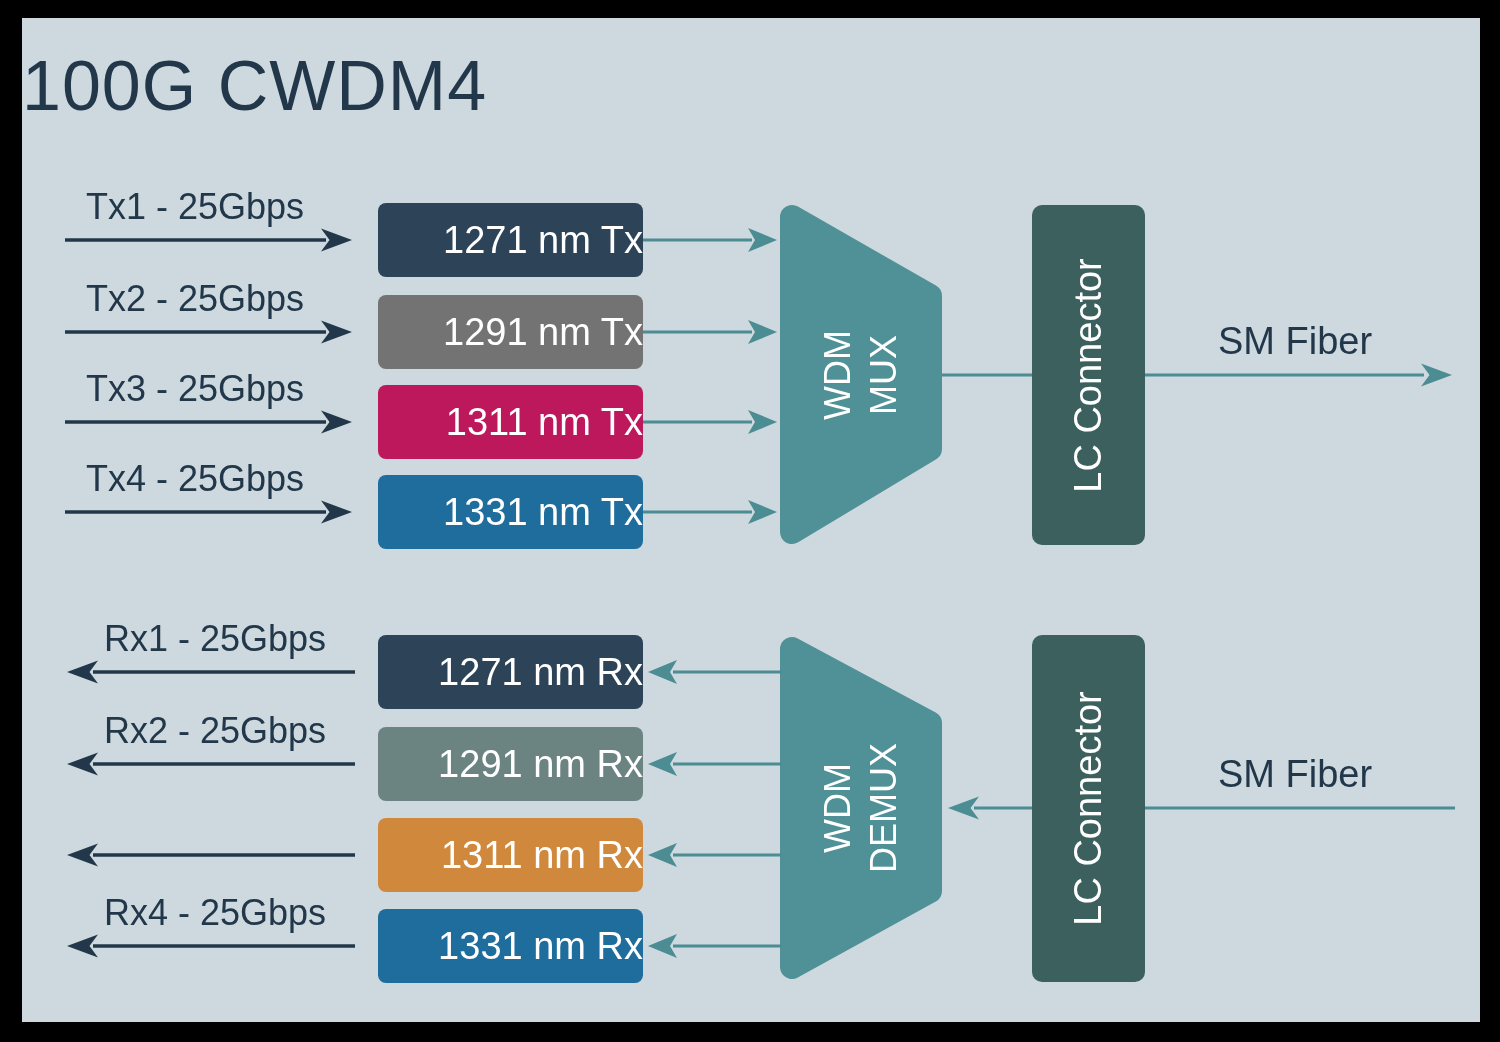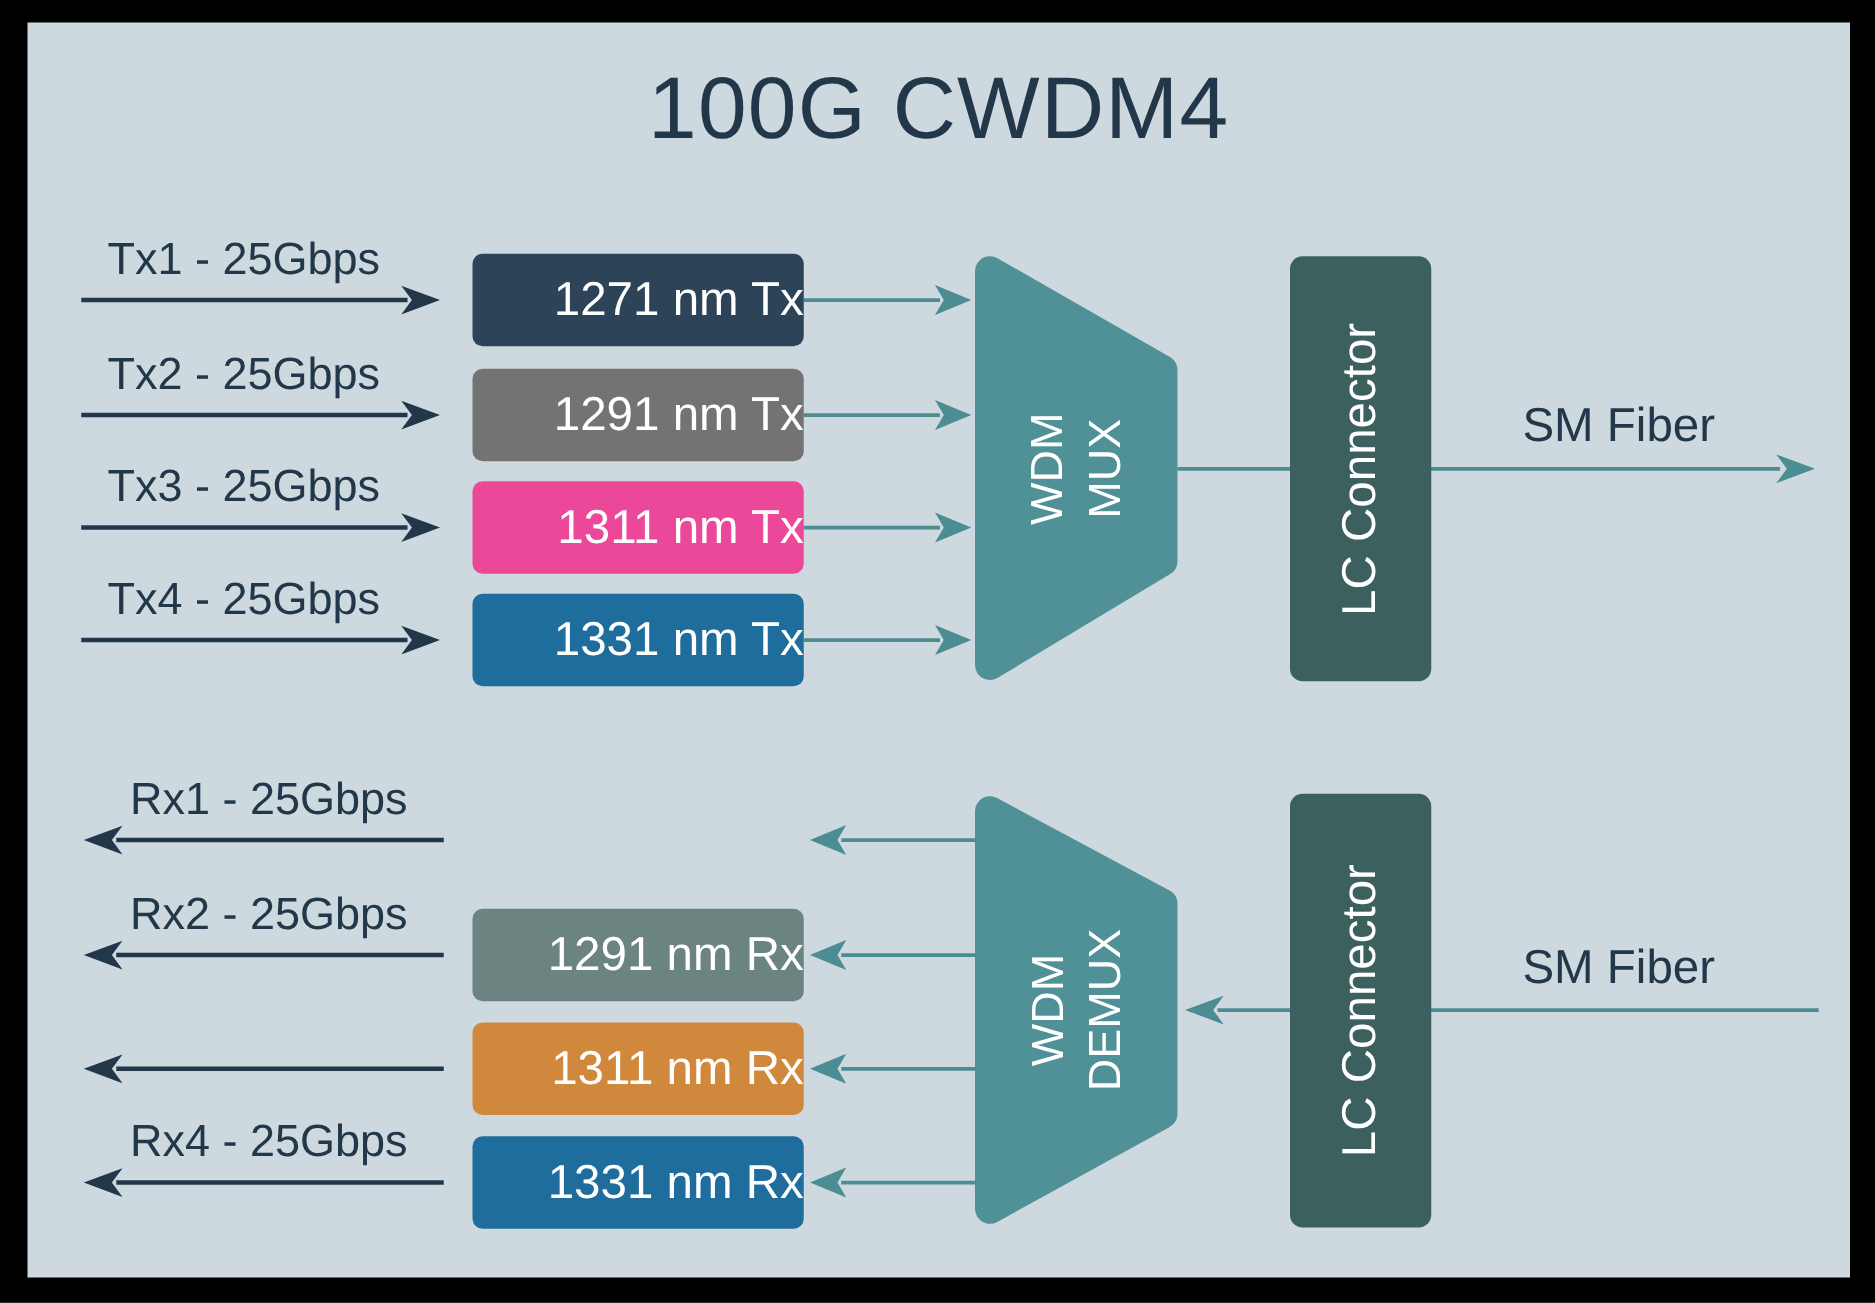--- a/index.html
+++ b/index.html
@@ -27,21 +27,20 @@
   .lnD { stroke: var(--dark, #22384a); stroke-width: 3.5; fill: none; }
   .hdD { fill: var(--dark, #22384a); }
   .lnT { stroke: var(--teal, #4c8c93); stroke-width: 3; fill: none; }
   .hdT { fill: var(--teal, #4c8c93); }
   .trap { fill: var(--trap, #4f9196); stroke: var(--trap, #4f9196);
           stroke-width: 24; stroke-linejoin: round; }
 
   .title {
     position: absolute;
     left: 22px; top: 46px; width: 1458px;
-    text-align: center;
     font-size: 70px;
     letter-spacing: 1px;
     color: var(--dark, #22384a);
   }
   .row-label {
     position: absolute;
     height: 44px; width: 290px;
     display: flex; align-items: flex-end; justify-content: center;
     font-size: 36px;
     color: var(--dark, #22384a);
@@ -190,21 +189,21 @@
   <div class="row-label" style="left:50px; top:276px;">Tx2 - 25Gbps</div>
   <div class="row-label" style="left:50px; top:366px;">Tx3 - 25Gbps</div>
   <div class="row-label" style="left:50px; top:456px;">Tx4 - 25Gbps</div>
 
   <div class="wbox" style="top: 203px; background: rgb(45, 67, 88);">
     <span>1271 nm Tx</span>
   </div>
   <div class="wbox" style="top: 295px; background: #737373;">
     <span>1291 nm Tx</span>
   </div>
-  <div class="wbox" style="top: 385px; background: #ec4899;">
+  <div class="wbox" style="top: 385px; background: #be185d;">
     <span>1311 nm Tx</span>
   </div>
   <div class="wbox" style="top: 475px; background: rgb(31, 109, 156); padding-left: 41px;">
     <span>1331 nm Tx</span>
   </div>
 
   <div class="vlabel" style="left:780px; top:204px; width:162px; height:342px;">
     <span class="rot">
       <span style="display:block;">WDM</span>
       <span style="display:block;">MUX</span>
@@ -214,20 +213,23 @@
   <div class="lc" style="top:205px; height:340px;">
     <span class="rot">LC Connector</span>
   </div>
 
   <div class="fiber-label" style="top:319px;">SM Fiber</div>
 
   <div class="row-label" style="left:70px; top:616px;">Rx1 - 25Gbps</div>
   <div class="row-label" style="left:70px; top:708px;">Rx2 - 25Gbps</div>
   <div class="row-label" style="left:70px; top:890px;">Rx4 - 25Gbps</div>
 
+  <div class="wbox" style="top: 635px; background: rgb(45, 67, 88);">
+    <span>1271 nm Rx</span>
+  </div>
   <div class="wbox" style="top: 727px; background: rgb(108, 132, 129);">
     <span>1291 nm Rx</span>
   </div>
   <div class="wbox" style="top: 818px; background: rgb(208, 137, 60);">
     <span>1311 nm Rx</span>
   </div>
   <div class="wbox" style="top: 909px; background: rgb(31, 109, 156);">
     <span>1331 nm Rx</span>
   </div>
 

